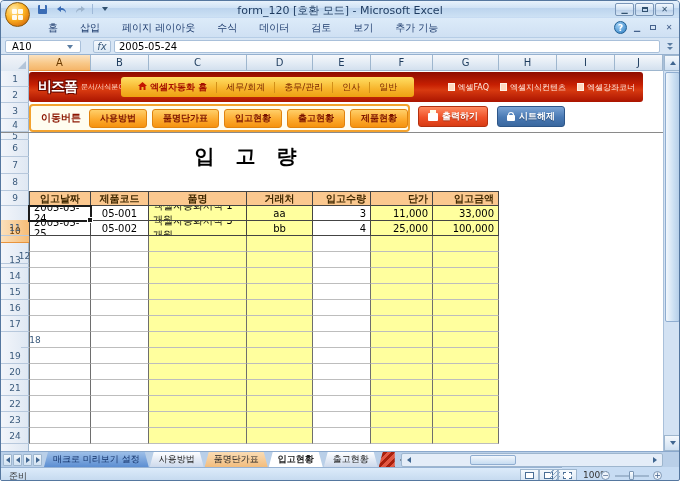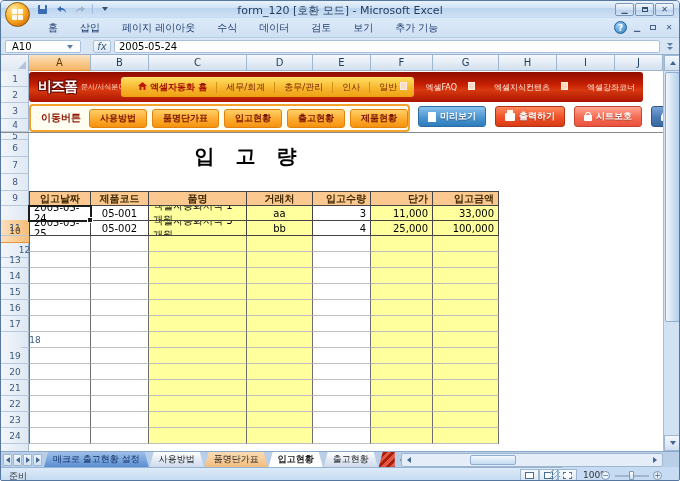--- a/index.html
+++ b/index.html
@@ -76,21 +76,21 @@
     background:linear-gradient(#8e0d00,#c61f02 42%,#d83a10 60%,#aa1400); display:flex; align-items:center; }
   #logo { margin-left:9px; font-size:14px; font-weight:bold; color:#fff; letter-spacing:-1px;
     text-shadow:1px 1px 0 #6b0a00, -1px -1px 0 #6b0a00, 1px -1px 0 #6b0a00, -1px 1px 0 #6b0a00; }
   #logo-sub { margin-left:4px; font-size:7px; color:#ffd9c8; }
   #banner-nav { position:absolute; left:92px; top:5px; height:20px; display:flex; align-items:center;
     background:linear-gradient(#ffdf64,#f7b42c 60%,#eda112); border-radius:3px; padding:0 8px; }
   .bn-item { padding:0 9px; font-size:9px; color:#7a2600; white-space:nowrap; display:flex; align-items:center; gap:3px; }
   .bn-item.active { font-weight:bold; color:#a50f00; }
   .bn-sep { width:1px; height:11px; background:#d29018; }
   #banner-links { position:absolute; right:8px; top:0; height:30px; display:flex; align-items:center; gap:11px; }
-  .blink { font-size:8px; color:#ffe9e0; white-space:nowrap; display:flex; align-items:flex-start; gap:19px; }
+  .blink { font-size:8px; color:#ffe9e0; white-space:nowrap; display:flex; align-items:center; gap:3px; }
   .doc-ic { width:7px; height:8px; background:#ffd9c0; border:1px solid #ffefe4; display:inline-block; }
   
   #navbox { position:absolute; left:28px; top:49px; width:381px; height:28px; background:#fffdf0;
     border:2px solid #f3a22e; border-radius:4px; display:flex; align-items:center; }
   #navbox-label { margin:0 8px 0 10px; font-size:10px; font-weight:bold; color:#8b1500; white-space:nowrap; }
   .obtn { height:19px; margin-right:5px; padding:0 10px; border:1px solid #e0830e; border-radius:3px;
     background:linear-gradient(#ffcf69,#fcaa2e 55%,#f5920f); font-size:9px; font-weight:bold; color:#7c1400;
     display:flex; align-items:center; white-space:nowrap; }
   #actions { position:absolute; left:417px; top:51px; height:22px; display:flex; gap:9px; }
   .abtn { height:21px; padding:0 9px; border-radius:3px; font-size:9px; font-weight:bold; color:#fff;
@@ -265,21 +265,21 @@
         <div class="rh" style="top: 16px; height: 16px;">2</div>
         <div class="rh" style="top: 32px; height: 16px;">3</div>
         <div class="rh" style="top: 48px; height: 13px;">4</div>
         <div class="rh" style="top: 61px; height: 8px;">5</div>
         <div class="rh" style="top: 69px; height: 17px;">6</div>
         <div class="rh" style="top: 86px; height: 17px;">7</div>
         <div class="rh" style="top: 103px; height: 17px;">8</div>
         <div class="rh" style="top: 120px; height: 15px;">9</div>
         <div class="rh sel" style="top: 149px; height: 23px;">10</div>
         <div class="rh" style="top: 150px; height: 15px;">11</div>
-        <div class="rh" style="top: 171px; height: 16px; padding-left: 19px;">12</div>
+        <div class="rh" style="top: 177px; height: 16px; padding-left: 19px;">12</div>
         <div class="rh" style="top: 181px; height: 16px;">13</div>
         <div class="rh" style="top: 197px; height: 16px;">14</div>
         <div class="rh" style="top: 213px; height: 16px;">15</div>
         <div class="rh" style="top: 229px; height: 16px;">16</div>
         <div class="rh" style="top: 245px; height: 16px;">17</div>
         <div class="rh" style="top: 261px; height: 16px; margin-left: 20px;">18</div>
         <div class="rh" style="top: 277px; height: 16px;">19</div>
         <div class="rh" style="top: 293px; height: 16px;">20</div>
         <div class="rh" style="top: 309px; height: 16px;">21</div>
         <div class="rh" style="top: 325px; height: 16px;">22</div>
@@ -334,31 +334,23 @@
       <span id="navbox-label">이동버튼</span>
       <span id="navbox-buttons" style="display:flex">
           <div class="obtn">사용방법</div>
           <div class="obtn">품명단가표</div>
           <div class="obtn">입고현황</div>
           <div class="obtn">출고현황</div>
           <div class="obtn">제품현황</div>
         </span>
     </div>
     <div id="actions">
-        <div class="abtn blue">
-          <span class="page-ic"></span>
-          <span>미리보기</span>
-        </div>
         <div class="abtn red">
           <span class="printer-ic"></span>
           <span>출력하기</span>
-        </div>
-        <div class="abtn salmon">
-          <span class="lock"></span>
-          <span>시트보호</span>
         </div>
         <div class="abtn steel">
           <span class="lock"></span>
           <span>시트해제</span>
         </div>
       </div>
 
     <div id="freeze"></div>
 
     <div id="sheet-title">입 고 량</div>
@@ -531,21 +523,21 @@
           <i class="tri-lf"></i>
         </span>
       <span class="tnbtn">
           <i class="tri-rt"></i>
         </span>
       <span class="tnbtn">
           <i class="tri-rt"></i>
         </span>
     </div>
     <div id="tabs-holder" style="display:flex">
-        <div class="stab blue">매크로 출고현황 설정</div>
+        <div class="stab blue">매크로 미리보기 설정</div>
         <div class="stab">사용방법</div>
         <div class="stab tan">품명단가표</div>
         <div class="stab active">입고현황</div>
         <div class="stab">출고현황</div>
       </div>
     <div id="redtab"></div>
     <div id="tabscroll-left">
         <i class="tri-lf" style="border-right-color:#222"></i>
       </div>
     <div id="hscroll">

